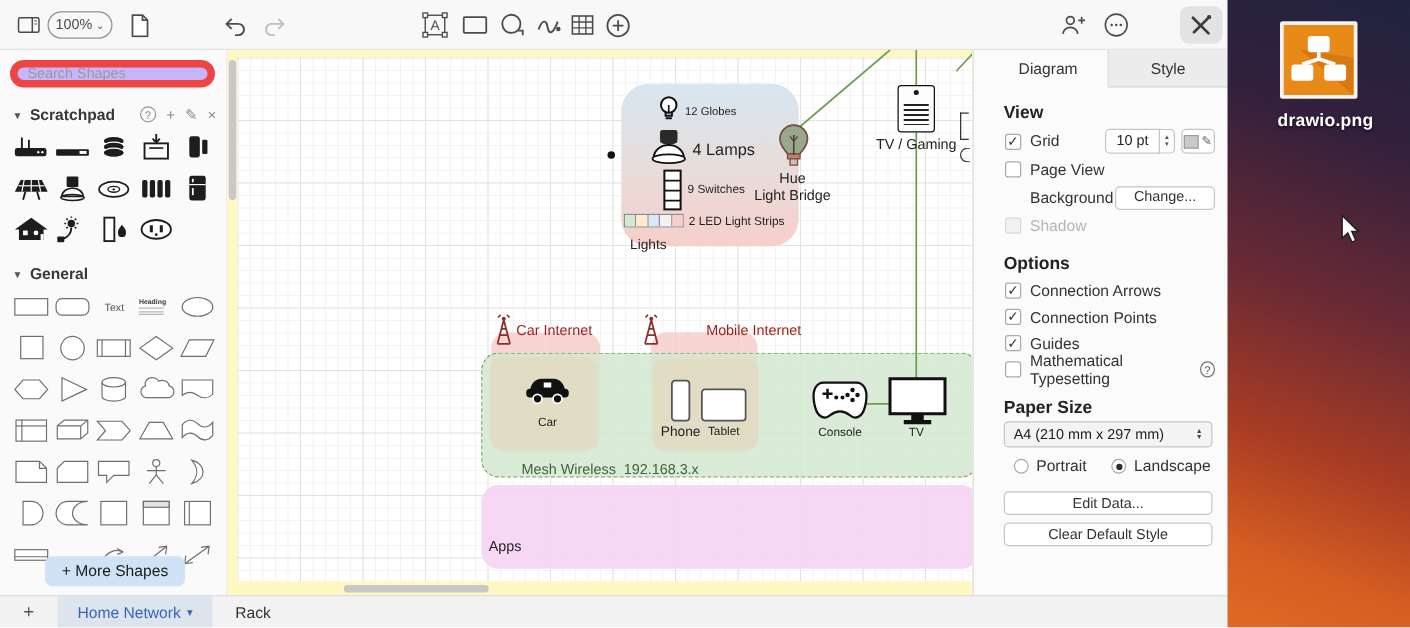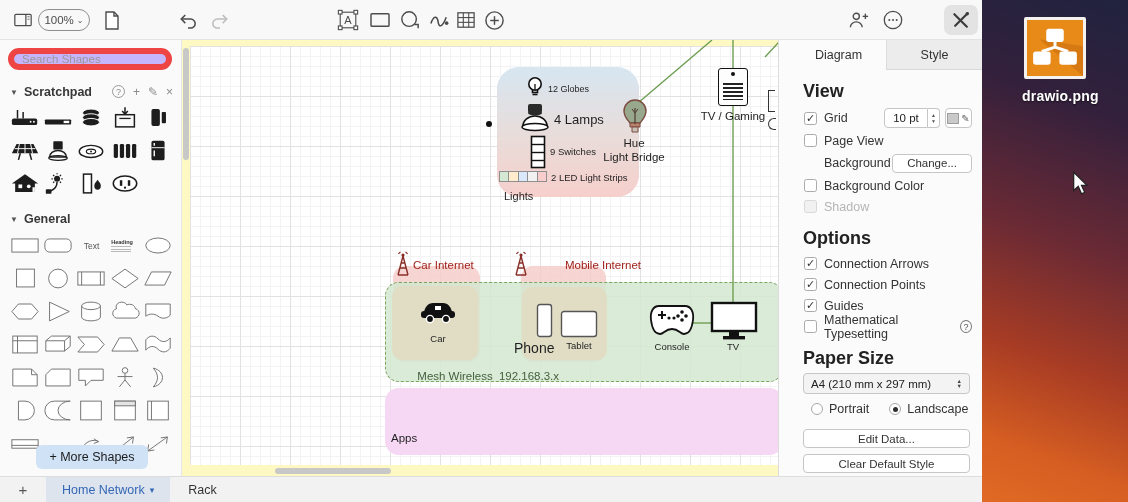--- a/index.html
+++ b/index.html
@@ -75,21 +75,21 @@
 
   .tvg-box { position:absolute; left:536px; top:28px; width:30px; height:38px; background:#fdfdfd; border:1.4px solid #111; border-radius:3px; }
   .frag { position:absolute; color:#555; }
 
   
   .fpanel { position:absolute; left:778px; top:40px; width:204px; height:436px; background:#fbfbfb; border-left:1px solid #dcdcdc;padding-left:12px; }
   .ftabs { display:flex; height:30px; }
   .ftab { flex:1; display:flex; align-items:center; justify-content:center; font-size:12.5px; color:#333; }
   .ftab.active { background:#fbfbfb; border-right:1px solid #dcdcdc; }
   .ftab.inactive { background:#ececec; border-bottom:1px solid #d8d8d8; }
-  .fsection { font-weight:bold; font-size:18px; color:#222; margin:11px 0 4px 12px; }
+  .fsection { font-weight:bold; font-size:14px; color:#222; margin:11px 0 4px 12px; }
   .frow { display:flex; align-items:center; margin:0 10px 0 13px; height:21px; font-size:12.5px; color:#333; position:relative; }
   .cb { width:13px; height:13px; border:1px solid #ababab; border-radius:2.5px; background:#fff; margin-right:7px; display:flex; align-items:center; justify-content:center; font-size:11px; color:#333; flex:none; }
   .cb.disabled { background:#f1f1f1; border-color:#d8d8d8; }
   .dim { color:#b5b5b5; }
   .grid-size { margin-left:auto; width:44px; height:20px; border:1px solid #c6c6c6; border-radius:4px 0 0 4px; text-align:center; font-size:11.5px; color:#222; background:#fff; font-family:"Liberation Sans",sans-serif; }
   .stepper { width:12px; height:20px; border:1px solid #c6c6c6; border-left:none; border-radius:0 4px 4px 0; display:flex; flex-direction:column; align-items:center; justify-content:center; font-size:5px; color:#555; background:#fff; }
   .swatch-btn { margin-left:5px; width:27px; height:20px; border:1px solid #c6c6c6; border-radius:4px; background:#fff; display:flex; align-items:center; justify-content:center; gap:2px; }
   .swatch { width:12px; height:11px; background:#c9c9c9; border:1px solid #9e9e9e; }
   .mini-btn { margin-left:auto; height:19px; border:1px solid #c6c6c6; border-radius:4px; background:#fff; font-size:11.5px; color:#333; padding:0 14px; display:flex; align-items:center; }
   .help-circle { margin-left:5px; width:13px; height:13px; border:1px solid #777; border-radius:50%; font-size:9px; display:flex; align-items:center; justify-content:center; color:#555; }
@@ -764,21 +764,21 @@
         <rect x="3" y="15" width="34" height="7" rx="3" fill="#111"></rect>
         <circle cx="12" cy="23" r="3.6" fill="#111" stroke="#fff" stroke-width="1.4"></circle>
         <circle cx="28" cy="23" r="3.6" fill="#111" stroke="#fff" stroke-width="1.4"></circle>
         <rect x="17" y="10" width="6" height="4" fill="#fff"></rect>
       </svg>
     <div class="node-label" style="left:236px;top:293px;width:40px;font-size:9.5px">Car</div>
 
     <svg style="position:absolute;left:354px;top:263px" width="17" height="35" viewBox="0 0 17 35">
         <rect x="1.5" y="1.5" width="14" height="32" rx="2.5" fill="#fff" stroke="#555" stroke-width="1.4"></rect>
       </svg>
-    <div class="node-label" style="left:332px;top:300px;width:37px;font-size:14px">Phone</div>
+    <div class="node-label" style="left:344px;top:300px;width:37px;font-size:11px">Phone</div>
     <svg style="position:absolute;left:378px;top:270px" width="38" height="28" viewBox="0 0 38 28">
         <rect x="1.5" y="1.5" width="35" height="25" rx="2.5" fill="#fff" stroke="#555" stroke-width="1.4"></rect>
       </svg>
     <div class="node-label" style="left:378px;top:300px;width:38px;font-size:9.5px">Tablet</div>
 
     <svg style="position:absolute;left:467px;top:262px" width="46" height="36" viewBox="0 0 46 36">
         <path d="M10,4 h26 c6,0 9,6 8,14 c-1,8 -4,14 -9,14 c-4,0 -5,-5 -12,-5 c-7,0 -8,5 -12,5 c-5,0 -8,-6 -9,-14 C1,10 4,4 10,4 z" fill="#fff" stroke="#111" stroke-width="1.8"></path>
         <path d="M13,9 v8 M9,13 h8" stroke="#111" stroke-width="2"></path>
         <circle cx="33" cy="10" r="1.8" fill="#111"></circle>
         <circle cx="37" cy="14" r="1.8" fill="#111"></circle>
@@ -829,24 +829,20 @@
     </div>
     <div class="frow">
       <span class="cb"></span>
       <span>Page View</span>
     </div>
     <div class="frow" style="height:24px">
       <span style="margin-left:20px">Background</span>
       <span class="mini-btn">Change...</span>
     </div>
     <div class="frow">
-      <span class="cb"></span>
-      <span>Background Color</span>
-    </div>
-    <div class="frow">
       <span class="cb disabled"></span>
       <span class="dim">Shadow</span>
     </div>
 
     <div class="fsection">Options</div>
     <div class="frow">
       <span class="cb">
           <span>✓</span>
         </span>
       <span>Connection Arrows</span>

